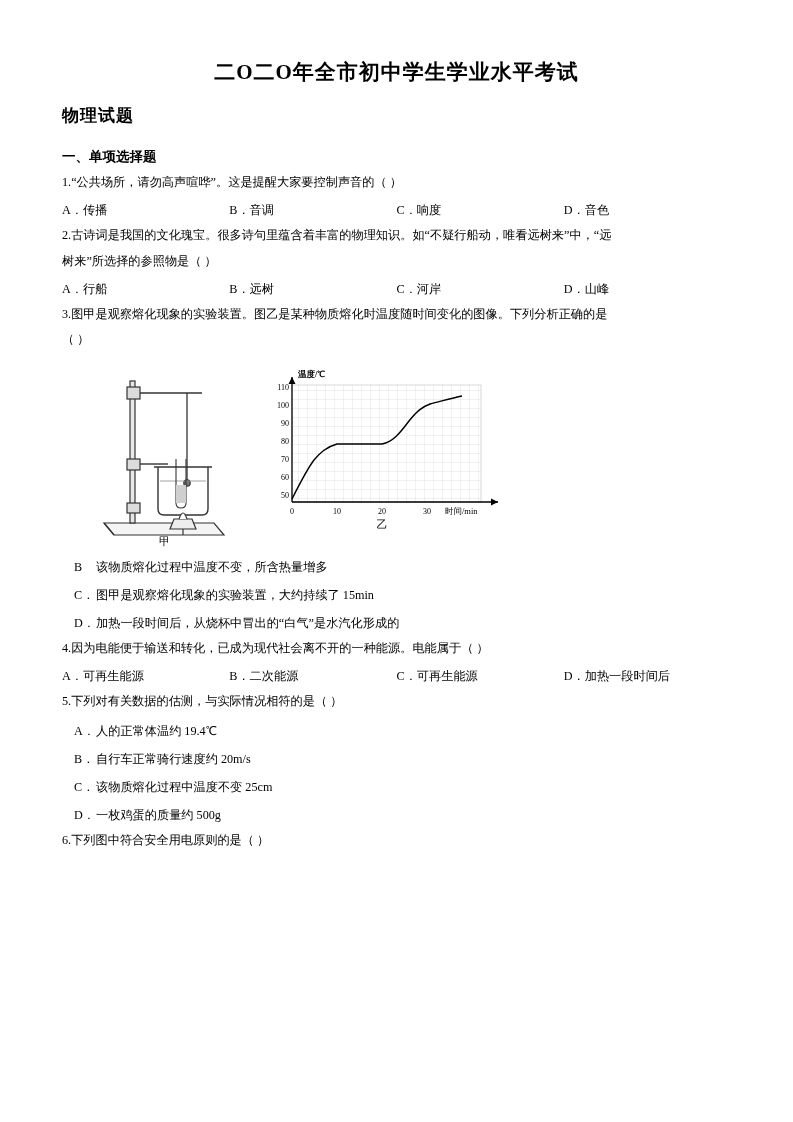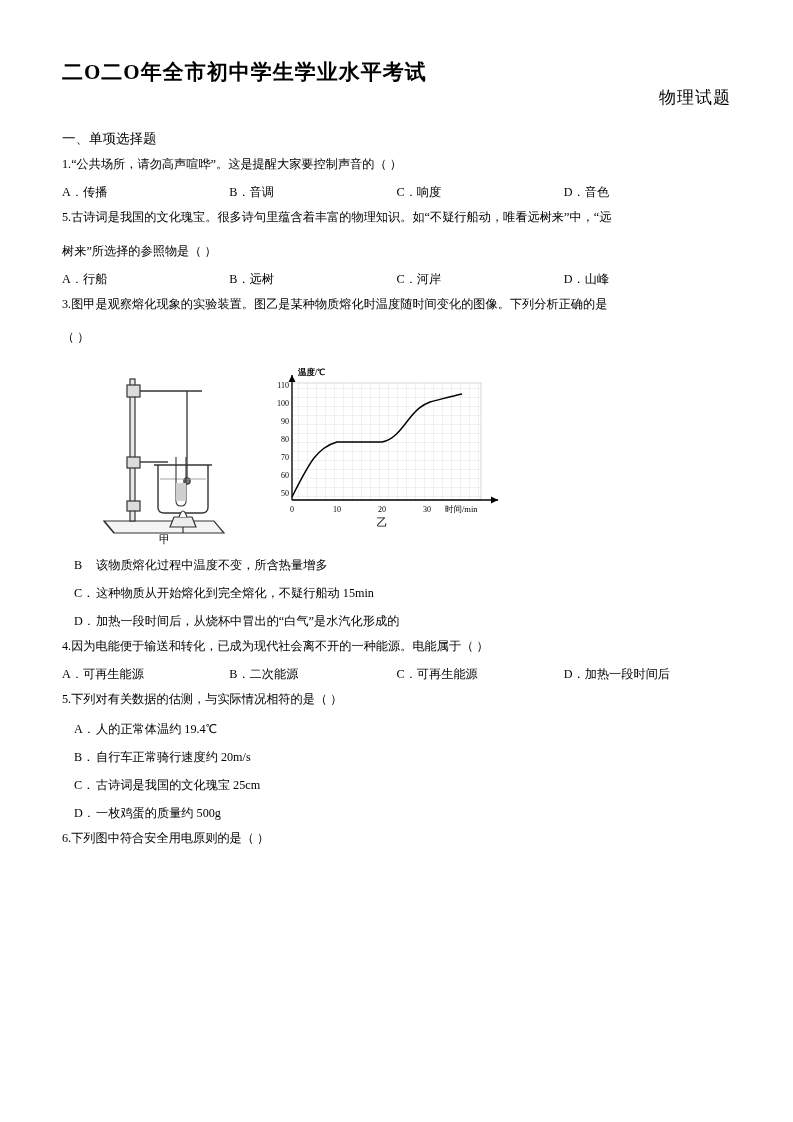--- a/index.html
+++ b/index.html
@@ -16,49 +16,50 @@
     overflow: hidden;
   }
   .page {
     position: relative;
     width: 793px;
     height: 1122px;
     box-sizing: border-box;
     padding: 0 62px;
   }
   .title-main {
-    text-align: left;
+    text-align: center;
     font-size: 21px;
     font-weight: bold;
     letter-spacing: 1px;
     margin-top: 58px;
     font-family: "Liberation Serif", serif;
   }
   .title-sub {
-    text-align: right;
+    text-align: left;
     font-size: 17px;
-    font-weight: normal;
+    font-weight: bold;
+    margin-top: 18px;
     letter-spacing: 1px;
   }
   .section-head {
     font-size: 13.5px;
-    font-weight: normal;
+    font-weight: bold;
     margin-top: 21px;
     margin-bottom: 2px;
   }
   .q {
     font-size: 12.2px;
     line-height: 1.75;
     margin-top: 6px;
     text-align: justify;
   }
   .q-cont {
     font-size: 12.2px;
     line-height: 1.75;
-    margin-top: 12px;
+    margin-top: 4px;
   }
   .opts {
     display: flex;
     margin-top: 9px;
     font-size: 12.2px;
     justify-content: center;
   }
   .opts .o {
     flex: 0 0 25%;
     box-sizing: border-box;
@@ -93,21 +94,21 @@
   <div class="section-head">一、单项选择题</div>
 
   <div class="q">1.“公共场所，请勿高声喧哗”。这是提醒大家要控制声音的（        ）</div>
   <div class="opts">
     <div class="o">A．传播</div>
     <div class="o">B．音调</div>
     <div class="o">C．响度</div>
     <div class="o">D．音色</div>
   </div>
 
-  <div class="q">5.古诗词是我国的文化瑰宝。很多诗句里蕴含着丰富的物理知识。如“不疑行船动，唯看远树来”中，“远</div>
+  <div class="q">2.古诗词是我国的文化瑰宝。很多诗句里蕴含着丰富的物理知识。如“不疑行船动，唯看远树来”中，“远</div>
   <div class="q-cont">树来”所选择的参照物是（        ）</div>
   <div class="opts">
     <div class="o">A．行船</div>
     <div class="o">B．远树</div>
     <div class="o">C．河岸</div>
     <div class="o">D．山峰</div>
   </div>
 
   <div class="q">3.图甲是观察熔化现象的实验装置。图乙是某种物质熔化时温度随时间变化的图像。下列分析正确的是</div>
   <div class="q-cont">（        ）</div>
@@ -187,21 +188,21 @@
         <path d="M30,136 C38,120 46,105 52,97 C58,90 64,84 75,81 L120,81 C131,79 138,70 147,58 C155,48 160,44 168,41 C180,38 190,35 200,33" fill="none" stroke="#000" stroke-width="1.4"></path>
         <text x="120" y="165" font-size="11" text-anchor="middle" font-family="'Liberation Serif',serif">乙</text>
       </svg>
     </div>
   </div>
 
   <div class="opt-line">
     <span class="lab">B</span><span>该物质熔化过程中温度不变，所含热量增多</span>
   </div>
   <div class="opt-line">
-    <span class="lab">C．</span><span>这种物质从开始熔化到完全熔化，不疑行船动 15min</span>
+    <span class="lab">C．</span><span>图甲是观察熔化现象的实验装置，大约持续了 15min</span>
   </div>
   <div class="opt-line">
     <span class="lab">D．</span><span>加热一段时间后，从烧杯中冒出的“白气”是水汽化形成的</span>
   </div>
 
   <div class="q">4.因为电能便于输送和转化，已成为现代社会离不开的一种能源。电能属于（        ）</div>
   <div class="opts">
     <div class="o">A．可再生能源</div>
     <div class="o">B．二次能源</div>
     <div class="o">C．可再生能源</div>
@@ -209,21 +210,21 @@
   </div>
 
   <div class="q">5.下列对有关数据的估测，与实际情况相符的是（        ）</div>
   <div class="opt-line">
     <span class="lab">A．</span><span>人的正常体温约 19.4℃</span>
   </div>
   <div class="opt-line">
     <span class="lab">B．</span><span>自行车正常骑行速度约 20m/s</span>
   </div>
   <div class="opt-line">
-    <span class="lab">C．</span><span>古诗词是我国的文化瑰宝 25cm</span>
+    <span class="lab">C．</span><span>该物质熔化过程中温度不变 25cm</span>
   </div>
   <div class="opt-line">
     <span class="lab">D．</span><span>一枚鸡蛋的质量约 500g</span>
   </div>
 
   <div class="q">6.下列图中符合安全用电原则的是（        ）</div>
 
 </div>
 
 </body></html>

